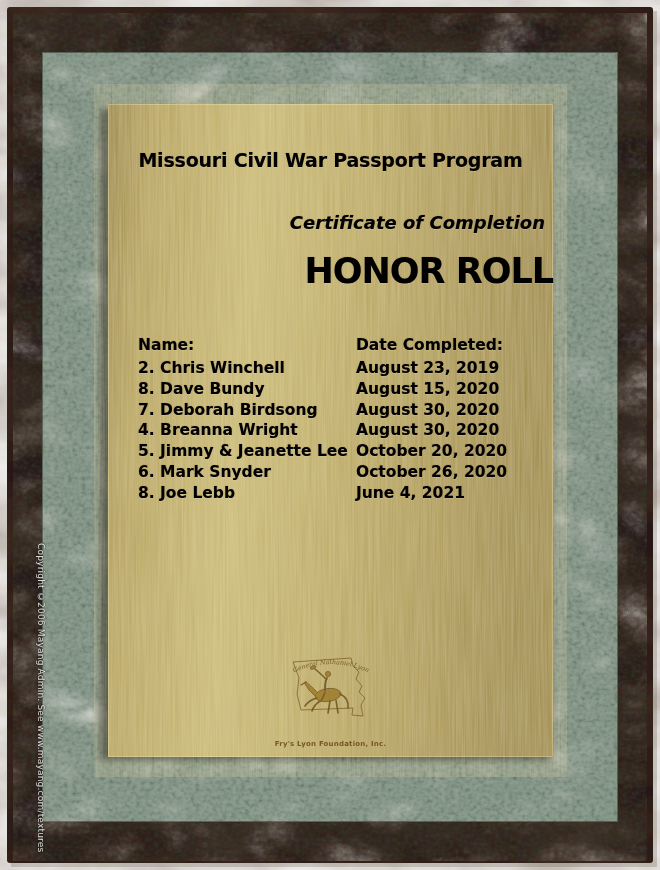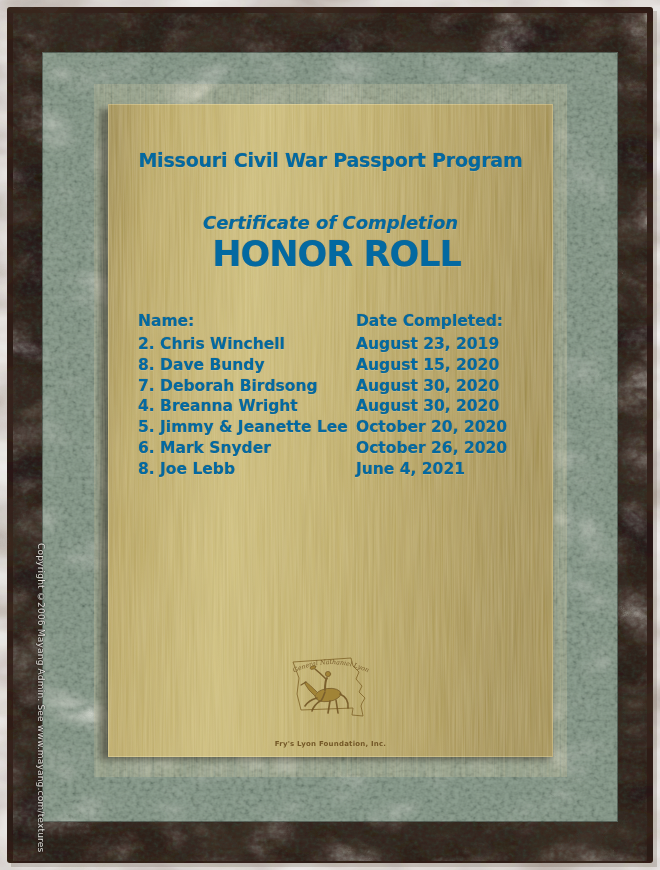--- a/index.html
+++ b/index.html
@@ -1,26 +1,26 @@
 <!DOCTYPE html>
 <html><head>
 <meta charset="utf-8">
 <style>
   html,body{margin:0;padding:0;width:660px;height:870px;background:#ffffff;overflow:hidden;}
   .scene{position:relative;width:660px;height:870px;background:#fdfdfd;font-family:"DejaVu Sans","Liberation Sans",sans-serif;}
   .bg-svg{position:absolute;left:0;top:0;z-index:0;}
   
   .plate-content{position:absolute;left:108px;top:104px;width:445px;height:653px;z-index:2;color:#5d3a12;}
-  .engrave{color:#0369a1;text-shadow:0 1px 0 rgba(255,250,215,0.22), 0 0 1px rgba(80,50,14,0.55);}
+  .engrave{color:#000000;text-shadow:0 1px 0 rgba(255,250,215,0.22), 0 0 1px rgba(80,50,14,0.55);}
   .title{position:absolute;top:44px;left:0;right:0;text-align:center;font-size:19px;font-weight:bold;letter-spacing:-0.2px;line-height:24px;}
-  .subtitle{position:absolute;top:108px;left:0;right:0;text-align:center;font-size:18px;font-weight:bold;font-style:italic;line-height:22px;}
-  .heading{position:absolute;top:126px;left:12px;right:0;text-align:center;font-size:35px;font-weight:bold;letter-spacing:-1px;line-height:38px;margin-top:5px;}
+  .subtitle{position:absolute;top:108px;left:0;right:8px;text-align:right;font-size:18px;font-weight:bold;font-style:italic;line-height:22px;}
+  .heading{position:absolute;top:126px;left:12px;right:0;text-align:right;font-size:35px;font-weight:bold;letter-spacing:-1px;line-height:38px;margin-top:22px;}
   .tbl{position:absolute;left:30px;top:207px;right:8px;font-size:15.5px;font-weight:bold;}
   .trow{display:flex;line-height:20.75px;white-space:nowrap;}
-  .thead{line-height:21px;}
+  .thead{line-height:21px;margin-top:24px;}
   .tbody{margin-top:2px;}
   .tname{width:218px;flex:0 0 218px;}
   .tdate{flex:1;}
   .logo{position:absolute;top:544px;left:50%;transform:translateX(-50%);width:132px;text-align:center;}
   .logo-caption{margin-top:10px;font-size:7px;font-weight:bold;color:#6b4e1e;letter-spacing:0.2px;opacity:0.9;}
   .watermark{position:absolute;left:36px;top:543px;height:296px;z-index:3;writing-mode:vertical-rl;font-size:9px;letter-spacing:0.2px;color:#eceae4;text-shadow:0 0 2px #1c1c1c,0 0 1px #1c1c1c;opacity:0.92;white-space:nowrap;}
 </style>
 </head>
 <body>
 

